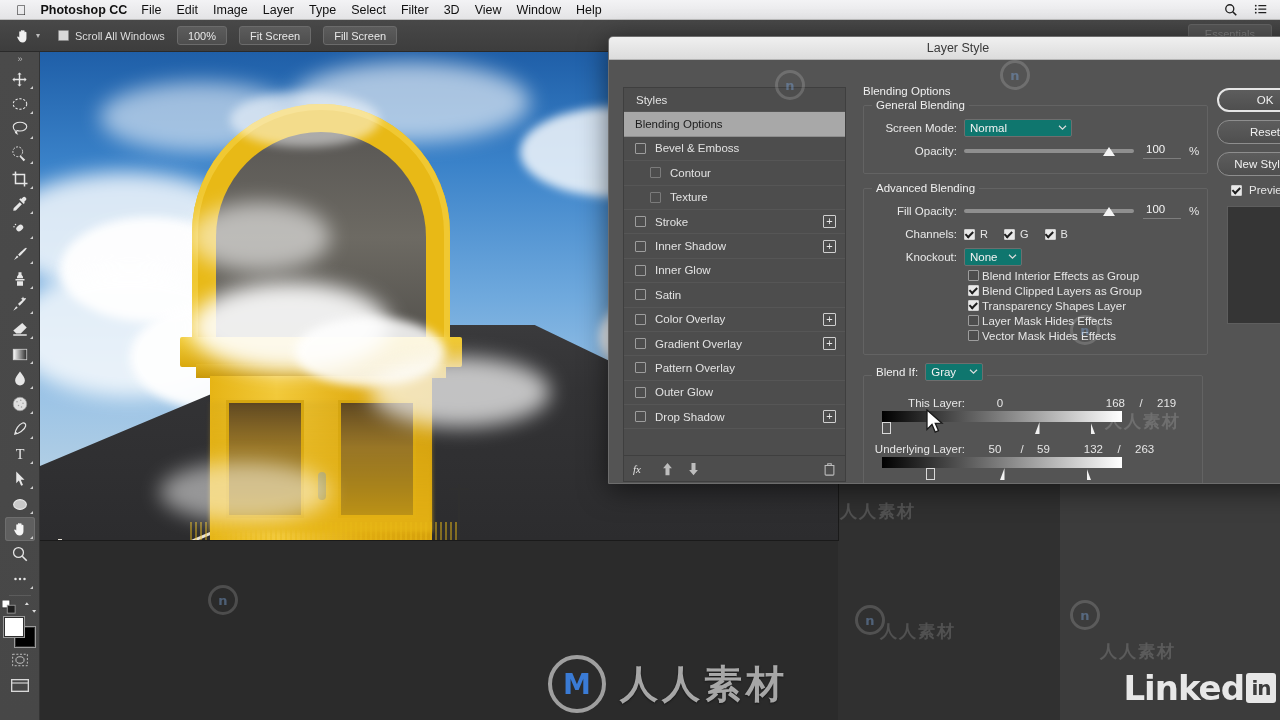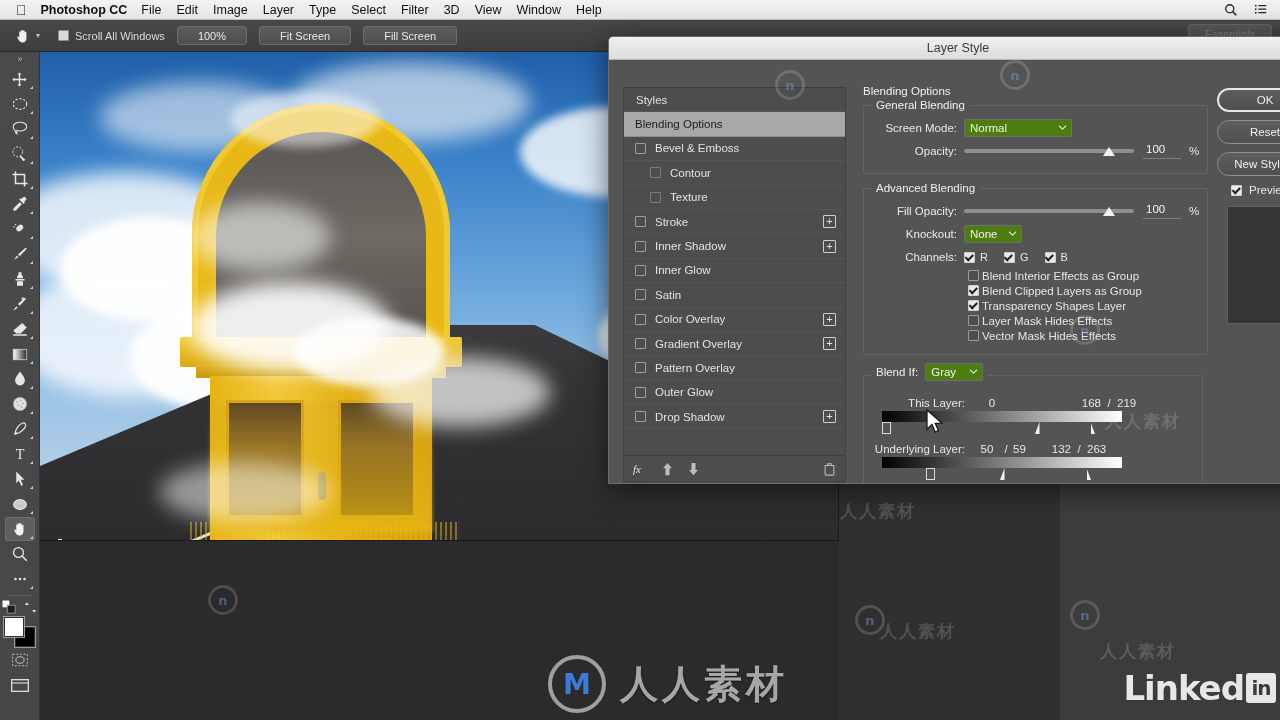--- a/index.html
+++ b/index.html
@@ -31,21 +31,21 @@
     background:linear-gradient(#484848,#3d3d3d);
     border-bottom:1px solid #2a2a2a;
     display:flex; align-items:center; z-index:50;
     color:#dcdcdc; font-size:11px;
   }
   #optionsbar .tool-ico{ margin-left:14px; display:flex; align-items:center; gap:4px;}
   #optionsbar .caret{ font-size:8px; color:#bdbdbd; }
   .opt-chk{ display:flex; align-items:center; gap:6px; margin-left:18px; }
   .sqbox{ width:11px;height:11px; background:#d9d9d9; border:1px solid #8c8c8c; border-radius:1px;}
   .opt-btn{
-    margin-left:12px; height:19px; padding:0 20px; display:flex; align-items:center;
+    margin-left:12px; height:19px; padding:0 10px; display:flex; align-items:center;
     background:linear-gradient(#5c5c5c,#4e4e4e); border:1px solid #6b6b6b; border-radius:3px;
     color:#e8e8e8; font-size:11px;
   }
   #ws-tab{
     position:absolute; right:8px; top:4px; height:20px; padding:0 16px;
     display:flex;align-items:center; background:#565656; border:1px solid #646464;
     border-radius:3px; color:#7e7e7e; font-size:11px;
   }
 
   
@@ -210,21 +210,21 @@
   #opts{ position:absolute; left:254px; top:25px; width:340px; }
   .sec-title{ font-size:11.5px; color:#efefef; margin-bottom:2px;}
   fieldset.grp{
     border:1px solid #636363; border-radius:2px; padding:7px 8px 9px 8px; margin:0 0 8px 0;
   }
   fieldset.grp > legend{ padding:0 4px; font-size:11.5px; color:#efefef; }
   .row{ display:flex; align-items:center; height:20px; margin-bottom:3px;}
   .lab{ width:92px; text-align:right; padding-right:7px; font-size:11.5px; color:#e9e9e9;}
   select.ps{
     -webkit-appearance:none; appearance:none;
-    height:18px; background:#4d7c0f; border:1px solid #6e6e6e; border-radius:2px;
+    height:18px; background:#0f766e; border:1px solid #6e6e6e; border-radius:2px;
     color:#f2f2f2; font-size:11.5px; padding:0 18px 0 5px;
     font-family:"Liberation Sans",sans-serif;
   }
   .selwrap{ position:relative; display:inline-block;}
   .selwrap .chev{ position:absolute; right:5px; top:5px; pointer-events:none;}
   .slider{ position:relative; width:170px; height:18px; display:flex; align-items:center;}
   .slider .track{ width:100%; height:4px; background:#8f8f8f; border-radius:2px;}
   .slider .thumb{ position:absolute; width:0;height:0;
     border-left:6px solid transparent; border-right:6px solid transparent;
     border-bottom:9px solid #f2f2f2; top:5px;}
@@ -238,21 +238,21 @@
   .cbx{ width:11px;height:11px; border:1px solid #9d9d9d; background:#4d4d4d; border-radius:1px;
     display:flex; align-items:center; justify-content:center; flex:none;}
   .cbx.on{ background:#e8e8e8; border-color:#cfcfcf;}
   .cbx.on:after{ content:""; width:6px;height:3px; border-left:2px solid #1e1e1e;
     border-bottom:2px solid #1e1e1e; transform:rotate(-45deg) translate(0px,-1px);}
   .advlist{ padding-left:96px; }
   .advrow{ display:flex; align-items:flex-start; height:15px; gap:3px; font-size:11.5px;}
 
   
   .bi-head{ display:flex; align-items:center; gap:7px; margin-bottom:6px;}
-  .bi-vals{ display:flex; align-items:center; font-size:11.5px; margin:3px 0 2px 0;}
+  .bi-vals{ display:flex; align-items:center; font-size:11.5px; margin:3px 0 2px 0;gap:8px;}
   .bi-vals .name{ width:103px; text-align:right; padding-right:10px;}
   .ramp{ position:relative; height:11px; width:240px; margin-left:10px;
     background:linear-gradient(90deg,#000,#fff);}
   .ramp-zone{ position:relative; margin-left:10px; width:240px; height:13px;}
   .split{ position:absolute; top:0; width:9px;height:12px;}
   .half-l{ position:absolute; left:0; top:0; width:4.5px;height:12px;
     background:#f2f2f2; clip-path:polygon(100% 0,100% 100%,0 100%);}
   .half-r{ position:absolute; left:4.5px; top:0; width:4.5px;height:12px;
     background:#f2f2f2; clip-path:polygon(0 0,100% 100%,0 100%);}
   .hollow{ position:absolute; top:0; width:9px;height:12px; }
@@ -718,43 +718,43 @@
         <div class="row">
           <span class="lab">Fill Opacity:</span>
           <span class="slider">
             <span class="track"></span>
             <span class="thumb" style="left:82%;"></span>
           </span>
           <span class="numfield">100</span>
           <span class="unit">%</span>
         </div>
         <div class="row">
-          <span class="lab">Knockout:</span>
-          <span class="selwrap">
-            <select class="ps" style="width:58px;">
-              <option>None</option>
-            </select>
-            <svg class="chev" width="9" height="7" viewBox="0 0 10 8">
-                <path d="M1 2l4 4 4-4" fill="none" stroke="#dcdcdc" stroke-width="1.4"></path>
-              </svg>
-          </span>
-        </div>
-        <div class="row">
           <span class="lab">Channels:</span>
           <span class="chanbox">
             <span class="cbx on"></span>
             <span>R</span>
           </span>
           <span class="chanbox">
             <span class="cbx on"></span>
             <span>G</span>
           </span>
           <span class="chanbox">
             <span class="cbx on"></span>
             <span>B</span>
+          </span>
+        </div>
+        <div class="row">
+          <span class="lab">Knockout:</span>
+          <span class="selwrap">
+            <select class="ps" style="width:58px;">
+              <option>None</option>
+            </select>
+            <svg class="chev" width="9" height="7" viewBox="0 0 10 8">
+                <path d="M1 2l4 4 4-4" fill="none" stroke="#dcdcdc" stroke-width="1.4"></path>
+              </svg>
           </span>
         </div>
         <div class="advlist">
           <div class="advrow">
             <span class="cbx"></span>
             <span>Blend Interior Effects as Group</span>
           </div>
           <div class="advrow">
             <span class="cbx on"></span>
             <span>Blend Clipped Layers as Group</span>

